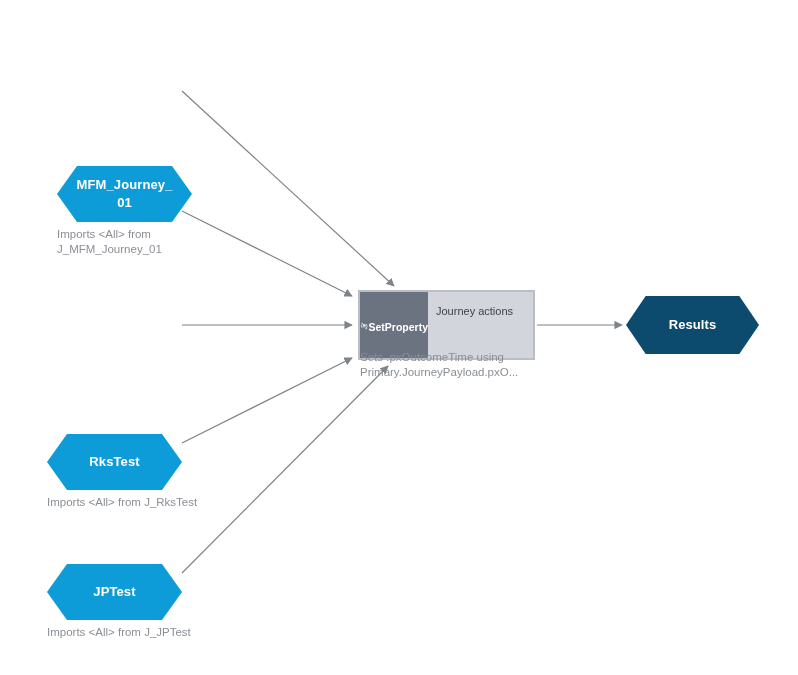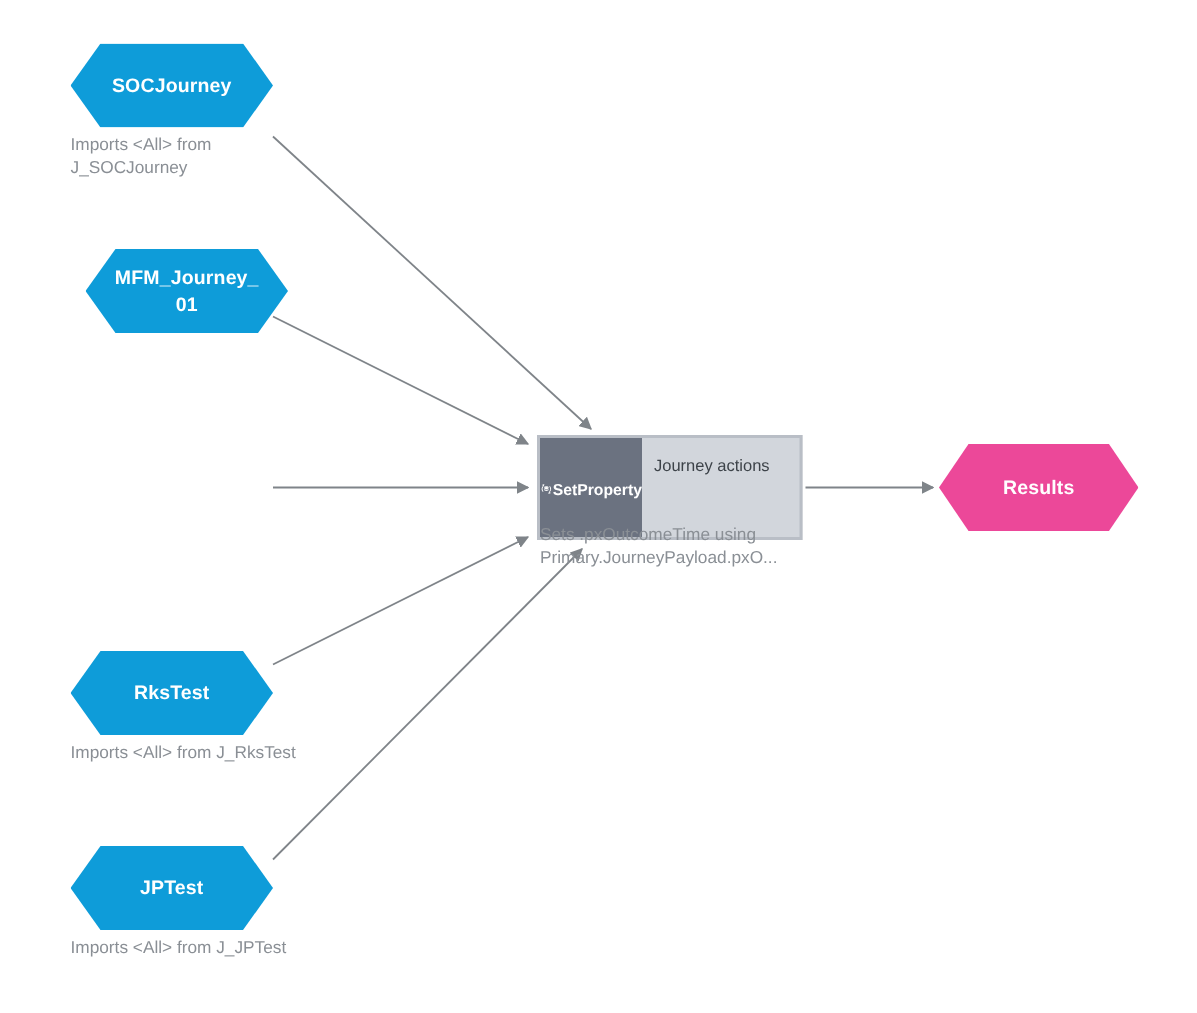--- a/index.html
+++ b/index.html
@@ -44,21 +44,21 @@
     font-size: 13px;
     line-height: 18px;
     letter-spacing: .1px;
     clip-path: polygon(14.8% 0%, 85.2% 0%, 100% 50%, 85.2% 100%, 14.8% 100%, 0% 50%);
     -webkit-clip-path: polygon(14.8% 0%, 85.2% 0%, 100% 50%, 85.2% 100%, 14.8% 100%, 0% 50%);
     box-sizing: border-box;
     padding: 0 16px;
     word-break: break-all;
   }
   .hex.source { background: #0e9cd9; }
-  .hex.results { background: #ec4899; }
+  .hex.results { background: #0c4a6e; }
   .hex-label {
     margin-top: 5px;
     font-size: 11.5px;
     line-height: 15px;
     color: #8a8f95;
     width: 175px;
   }
   
   .proc-node {
     position: absolute;
@@ -122,30 +122,25 @@
     <g id="edges-group">
         <line x1="182" y1="91" x2="394" y2="286" stroke="#7f8489" stroke-width="1.2" marker-end="url(#arrow)"></line>
         <line x1="182" y1="211" x2="352" y2="296" stroke="#7f8489" stroke-width="1.2" marker-end="url(#arrow)"></line>
         <line x1="182" y1="325" x2="352" y2="325" stroke="#7f8489" stroke-width="1.2" marker-end="url(#arrow)"></line>
         <line x1="182" y1="443" x2="352" y2="358" stroke="#7f8489" stroke-width="1.2" marker-end="url(#arrow)"></line>
         <line x1="182" y1="573" x2="388" y2="366" stroke="#7f8489" stroke-width="1.2" marker-end="url(#arrow)"></line>
         <line x1="537" y1="325" x2="622" y2="325" stroke="#7f8489" stroke-width="1.2" marker-end="url(#arrow)"></line>
       </g>
   </svg>
 
-  <div class="node" style="left:47px; top:29px;">
-    <div class="hex-wrap">
-      <div class="hex source" style="width:135px; height:56px;">SOCJourney</div>
-      <div class="hex-label">Imports &lt;All&gt; from J_SOCJourney</div>
-    </div>
-  </div>
 
   <div class="node" style="left:47px; top:166px;margin-left:10px;">
     <div class="hex-wrap">
       <div class="hex source" style="width:135px; height:56px;">MFM_Journey_01</div>
+      <div class="hex-label">Imports &lt;All&gt; from J_MFM_Journey_01</div>
     </div>
   </div>
 
 
   <div class="node" style="left:47px; top:434px;">
     <div class="hex-wrap">
       <div class="hex source" style="width:135px; height:56px;">RksTest</div>
       <div class="hex-label">Imports &lt;All&gt; from J_RksTest</div>
     </div>
   </div>

